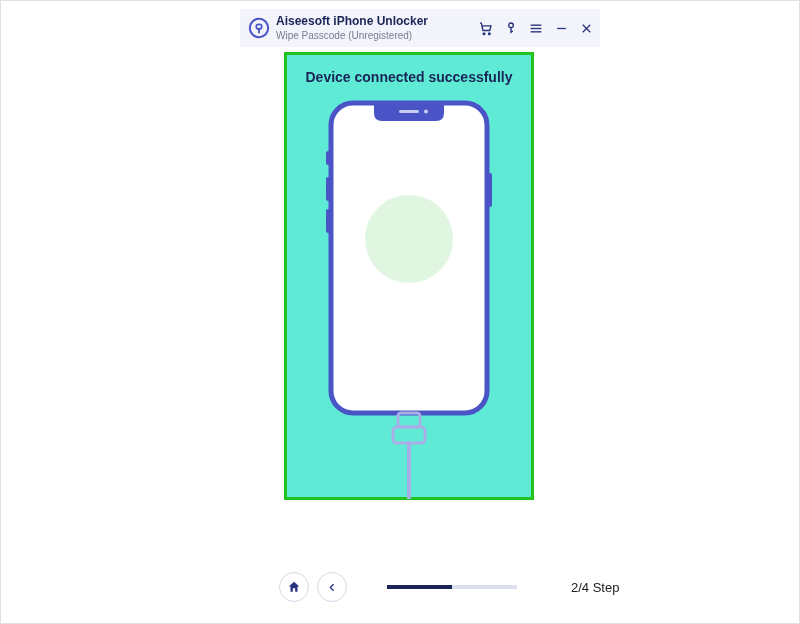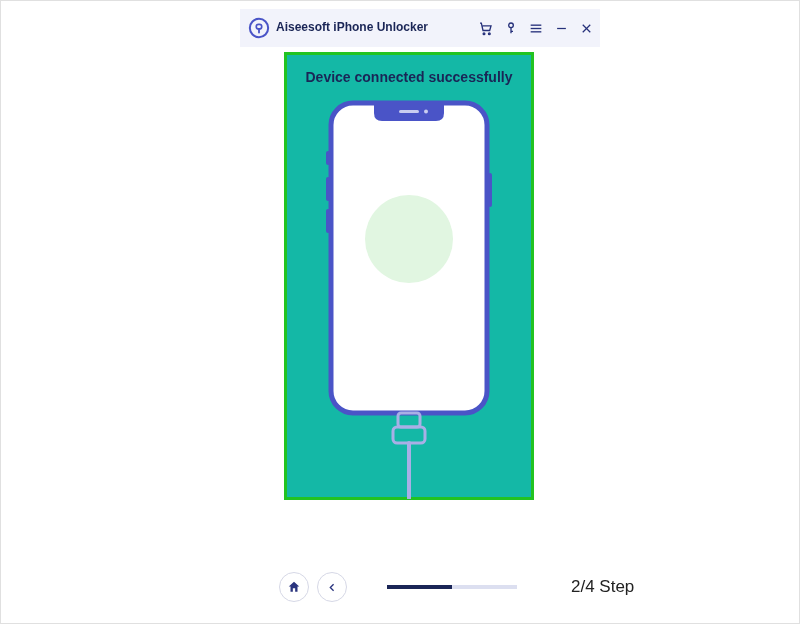--- a/index.html
+++ b/index.html
@@ -37,21 +37,21 @@
   .title-icon svg { display: block; }
 
   
   .highlight {
     position: absolute;
     left: 283px;
     top: 51px;
     width: 250px;
     height: 448px;
     border: 3px solid #22c321;
-    background: #14b8a6;
+    background: #5eead4;
     display: flex;
     flex-direction: column;
     align-items: center;
     padding-top: 14px;
   }
   .status-heading {
     font-size: 14px;
     font-weight: 700;
     color: #1a2556;
     margin-bottom: 14px;
@@ -93,37 +93,38 @@
     transform: translateY(-50%);
   }
   .progress-fill {
     height: 100%;
     background: #1a2556;
     width: 50%;
   }
   .step-text {
     position: absolute;
     left: 570px;
-    font-size: 17px;
+    font-size: 13px;
     color: #222;
   }
 </style>
 </head>
 <body>
 
 <div class="titlebar">
   <div class="logo-badge">
     <svg viewBox="0 0 24 24" width="22" height="22">
       <circle cx="12" cy="12" r="10" fill="none" stroke="#4a54c7" stroke-width="2.2"></circle>
       <rect x="9" y="8" width="6" height="5" rx="2.5" fill="none" stroke="#4a54c7" stroke-width="1.8"></rect>
       <line x1="12" y1="13" x2="12" y2="17" stroke="#4a54c7" stroke-width="2" stroke-linecap="round"></line>
     </svg>
   </div>
   <div class="title-texts">
     <div class="app-title">Aiseesoft iPhone Unlocker</div>
+    <div class="app-sub">Wipe Passcode  (Unregistered)</div>
   </div>
   <div class="title-actions">
     <div class="title-icon">
       <svg viewBox="0 0 24 24" width="17" height="17" fill="none" stroke="#26307a" stroke-width="2">
         <circle cx="9" cy="20" r="1.3"></circle>
           <circle cx="17" cy="20" r="1.3"></circle>
         <path d="M3 4h2l2.5 11h10l2-7H7"></path>
       </svg>
     </div>
     <div class="title-icon">

